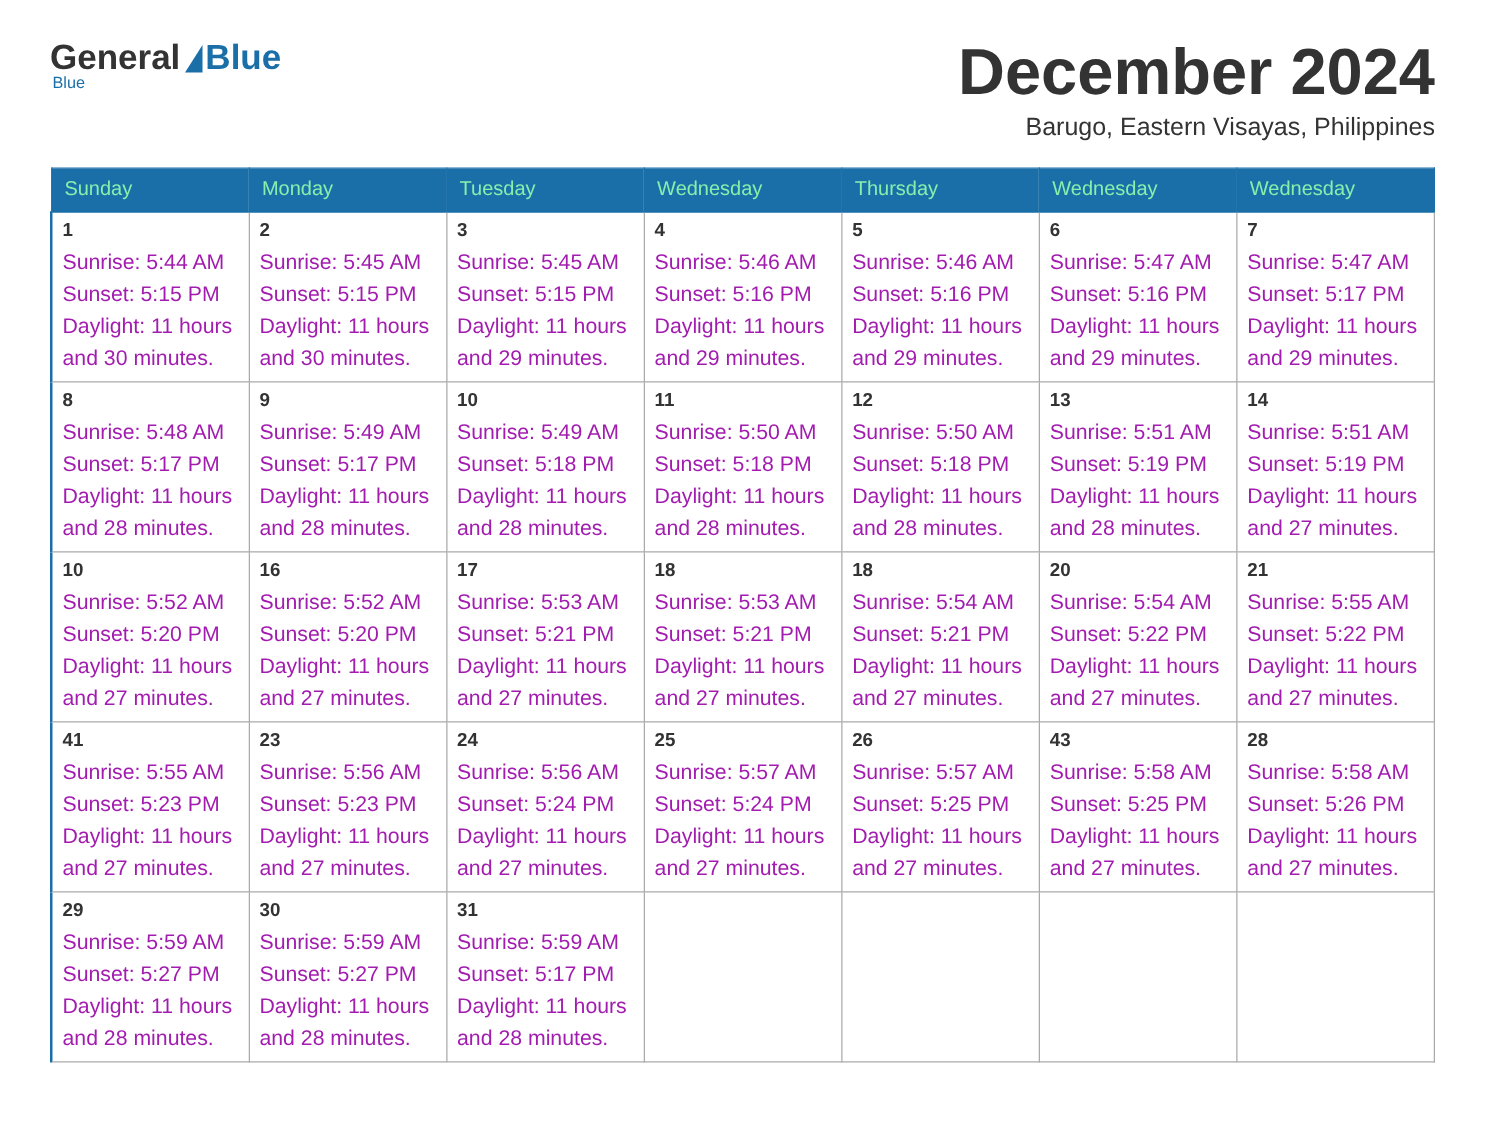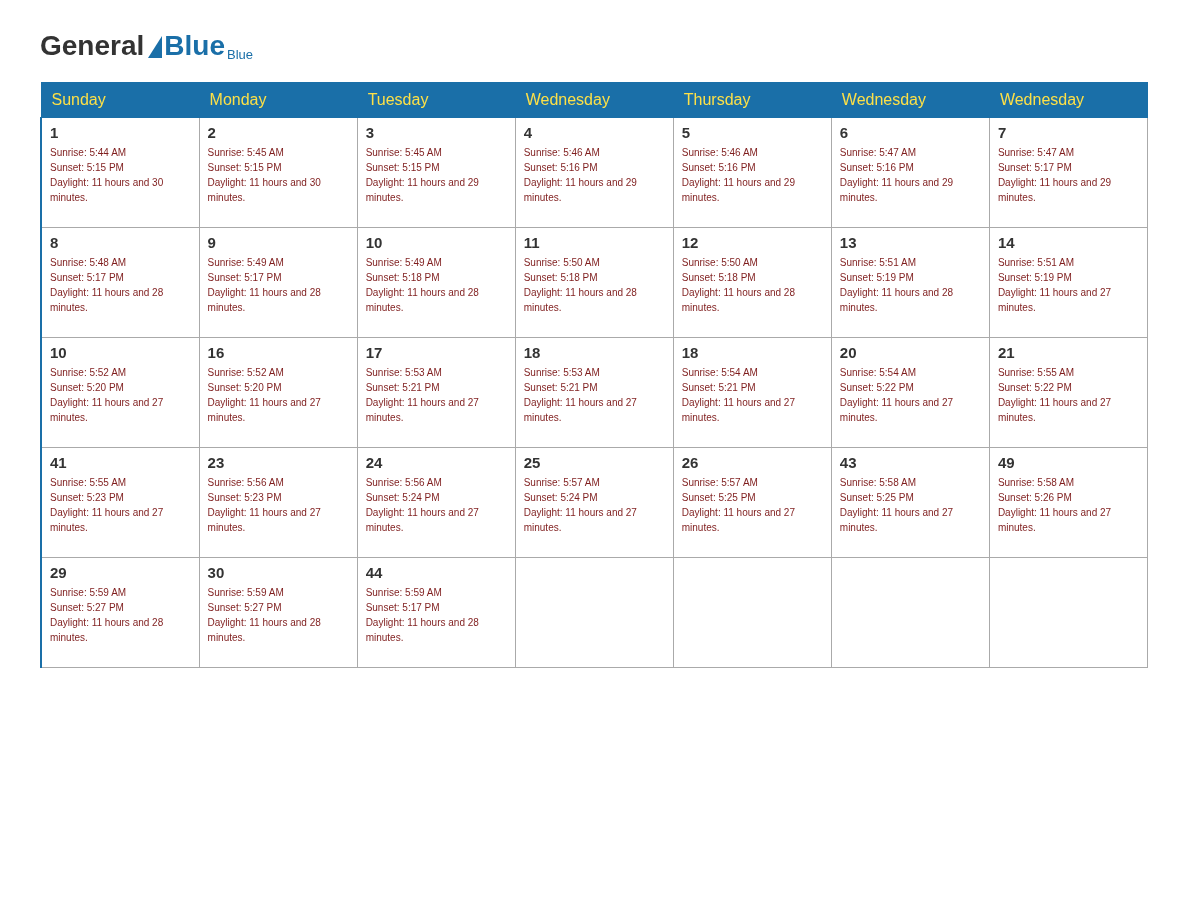--- a/index.html
+++ b/index.html
@@ -11,22 +11,22 @@
       min-height: 918px;
     }
     .header {
       display: flex;
       justify-content: space-between;
       align-items: flex-start;
       margin-bottom: 20px;
     }
     .logo {
       display: flex;
-      flex-direction: row;
-      align-items: flex-end;
+      flex-direction: column;
+      align-items: flex-start;
     }
     .logo-top {
       display: flex;
       align-items: center;
     }
     .logo-general {
       font-size: 28px;
       font-weight: bold;
       color: #333;
     }
@@ -65,21 +65,21 @@
       color: #333;
       margin-top: 4px;
     }
     table {
       width: 100%;
       border-collapse: collapse;
       table-layout: fixed;
     }
     thead th {
       background-color: #1a6fa8;
-      color: #fde047;
+      color: #86efac;
       font-size: 16px;
       font-weight: normal;
       padding: 8px 10px;
       text-align: left;
       border: 1px solid #1a6fa8;
     }
     tbody td {
       border: 1px solid #aaa;
       vertical-align: top;
       padding: 6px 8px;
@@ -87,23 +87,23 @@
       color: #333;
       height: 110px;
     }
     .day-number {
       font-size: 15px;
       font-weight: bold;
       margin-bottom: 4px;
       display: block;
     }
     .day-info {
-      font-size: 10px;
+      font-size: 17px;
       line-height: 1.5;
-      color: #7f1d1d;
+      color: #a21caf;
     }
     tbody tr td:first-child {
       border-left: 2px solid #1a6fa8;
     }
     .empty-cell {
       background: #fff;
     }
   </style>
 </head>
 <body>
@@ -111,20 +111,22 @@
 <div class="header">
   <div class="logo">
     <div class="logo-top">
       <span class="logo-general">General</span>
       <div class="logo-triangle"></div>
       <span class="logo-blue">Blue</span>
     </div>
     <span class="logo-subtitle">Blue</span>
   </div>
   <div class="title-section">
+    <div class="month-title">December 2024</div>
+    <div class="location">Barugo, Eastern Visayas, Philippines</div>
   </div>
 </div>
 
 <table>
   <thead>
     <tr>
     <th>Sunday</th>
         <th>Monday</th>
         <th>Tuesday</th>
         <th>Wednesday</th>
@@ -351,21 +353,21 @@
         </td>
         <td>
           <span class="day-number">43</span>
           <div class="day-info">
             <span>Sunrise: 5:58 AM</span><br>
             <span>Sunset: 5:25 PM</span><br>
             <span>Daylight: 11 hours and 27 minutes.</span>
           </div>
         </td>
         <td>
-          <span class="day-number">49</span>
+          <span class="day-number">28</span>
           <div class="day-info">
             <span>Sunrise: 5:58 AM</span><br>
             <span>Sunset: 5:26 PM</span><br>
             <span>Daylight: 11 hours and 27 minutes.</span>
           </div>
         </td>
       </tr>
       <tr>
         <td>
           <span class="day-number">29</span>
@@ -377,21 +379,21 @@
         </td>
         <td>
           <span class="day-number">30</span>
           <div class="day-info">
             <span>Sunrise: 5:59 AM</span><br>
             <span>Sunset: 5:27 PM</span><br>
             <span>Daylight: 11 hours and 28 minutes.</span>
           </div>
         </td>
         <td>
-          <span class="day-number">44</span>
+          <span class="day-number">31</span>
           <div class="day-info">
             <span>Sunrise: 5:59 AM</span><br>
             <span>Sunset: 5:17 PM</span><br>
             <span>Daylight: 11 hours and 28 minutes.</span>
           </div>
         </td>
         <td class="empty-cell"></td>
         <td class="empty-cell"></td>
         <td class="empty-cell"></td>
         <td class="empty-cell"></td>

